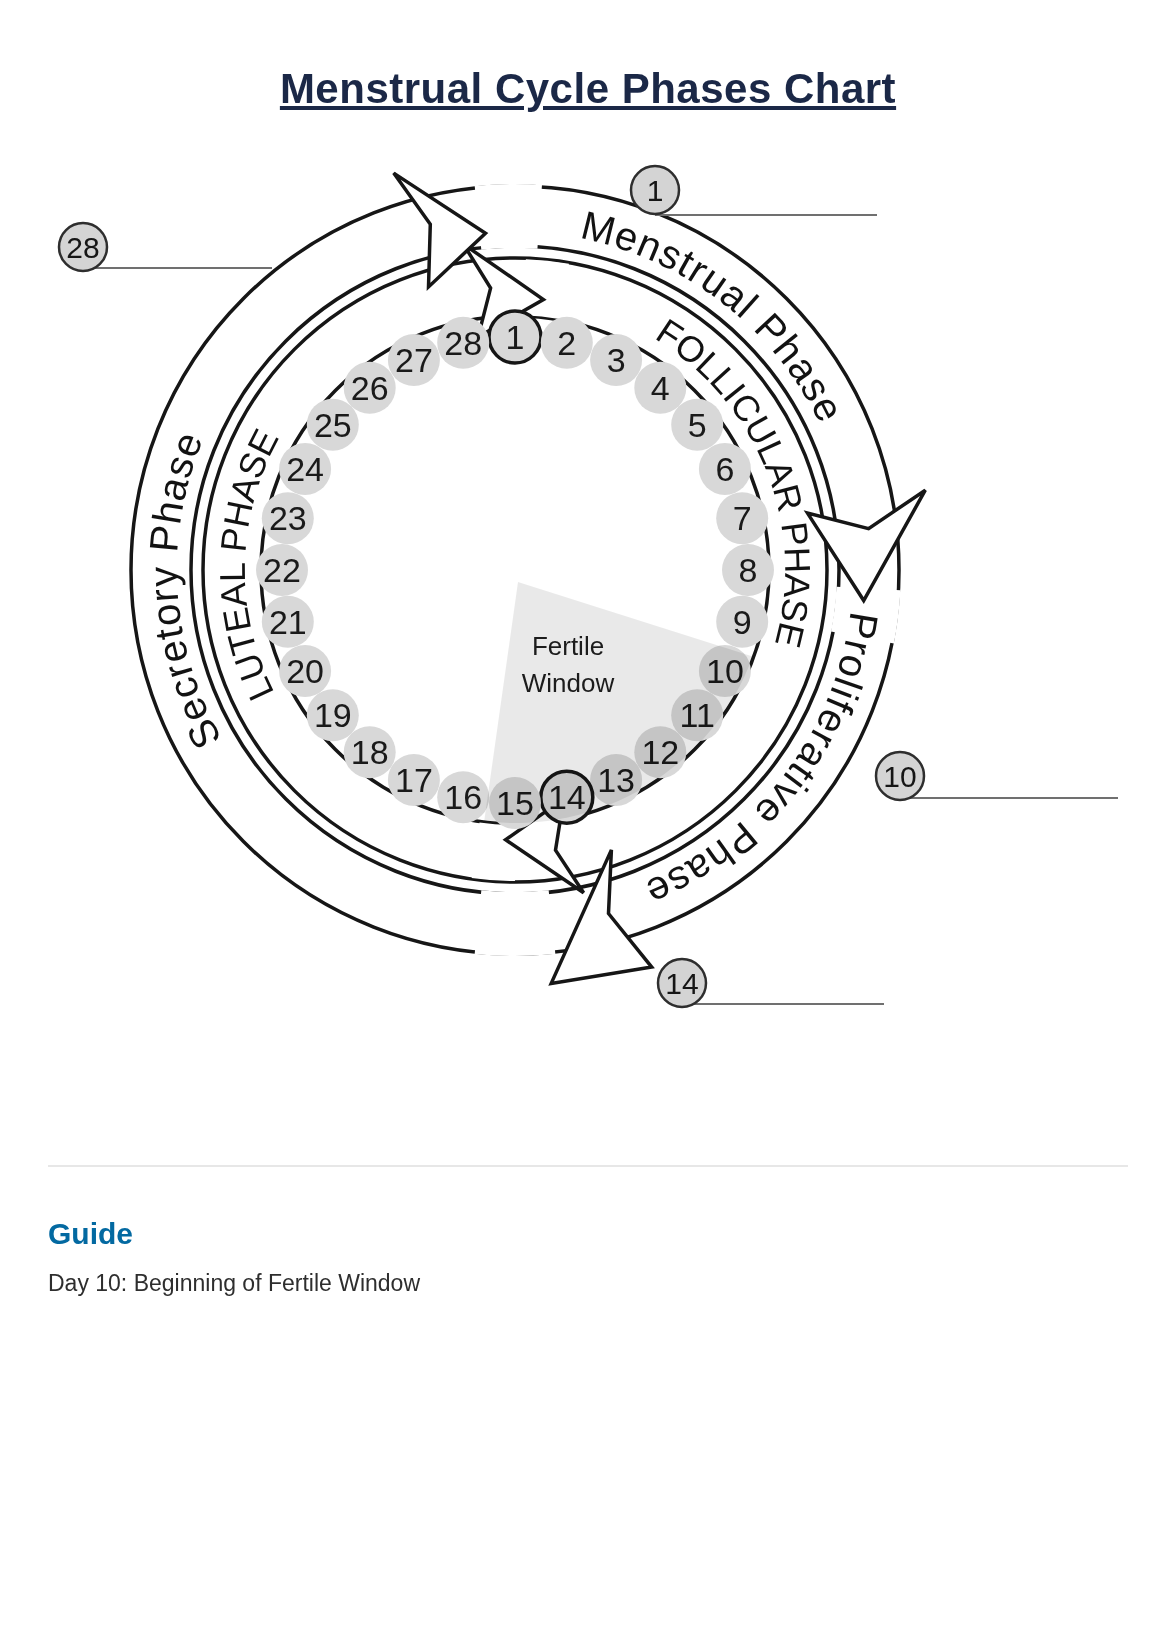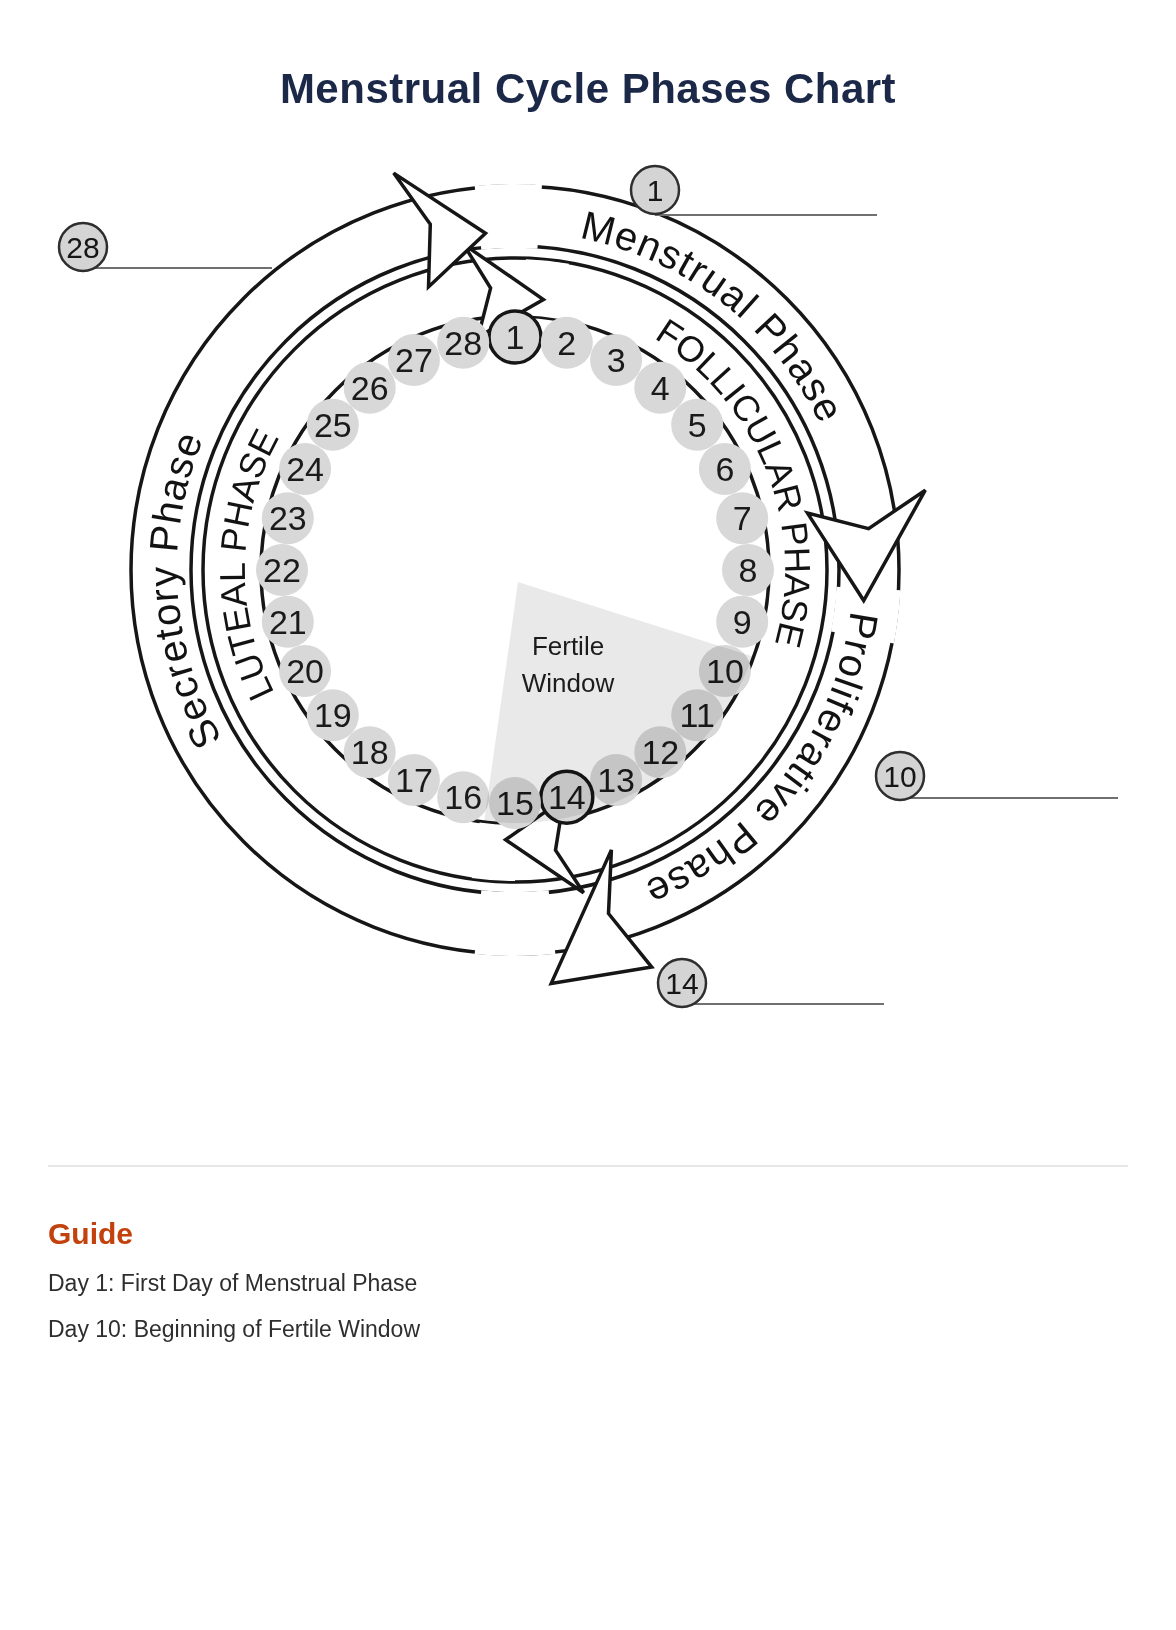--- a/index.html
+++ b/index.html
@@ -1,21 +1,21 @@
 <!DOCTYPE html>
 <html><head>
 <meta charset="utf-8">
 <style>
   html,body{margin:0;padding:0;background:#ffffff;}
   body{width:1176px;height:1630px;font-family:"Liberation Sans",sans-serif;overflow:hidden;}
-  .title{margin:64px 0 0 0;text-align:center;font-size:42px;line-height:50px;font-weight:bold;color:#1b2847;letter-spacing:.5px;}
+  .title{margin:64px 0 0 0;text-align:center;font-size:42px;line-height:50px;font-weight:bold;color:#1b2847;letter-spacing:.5px;text-decoration:underline;}
   #diagram{display:block;margin:21px auto 0 auto;}
   .divider{height:2px;background:#e7e7e7;margin:100px 48px 0 48px;}
   .guide{margin:52px 48px 0 48px;}
-  .guide-heading{font-size:30px;line-height:30px;font-weight:bold;color:#c2410c;}
+  .guide-heading{font-size:30px;line-height:30px;font-weight:bold;color:#0369a1;}
   .guide-item{font-size:23px;line-height:23px;color:#2e2e2e;margin-top:23px;}
 </style>
 </head>
 <body>
 
 <div class="title">Menstrual Cycle Phases Chart</div>
 
 <svg id="diagram" width="1176" height="930" viewBox="0 0 1176 930" xmlns="http://www.w3.org/2000/svg">
     <g>
       <circle cx="515" cy="435" r="384" fill="#ffffff" stroke="#161616" stroke-width="3.5"></circle>
@@ -180,15 +180,14 @@
         <circle cx="83" cy="112" r="24" fill="#d4d4d4" stroke="#2e2e2e" stroke-width="2.5"></circle>
         <text x="83" y="122.5" text-anchor="middle" font-size="30" fill="#161616">28</text>
       </g>
     </g>
   </svg>
 
 <div class="divider"></div>
 
 <div class="guide">
   <div class="guide-heading">Guide</div>
-  <div class="guide-item">Day 1: First Day of Menstrual Phase</div>
   <div class="guide-item">Day 10: Beginning of Fertile Window</div>
 </div>
 
 </body></html>

